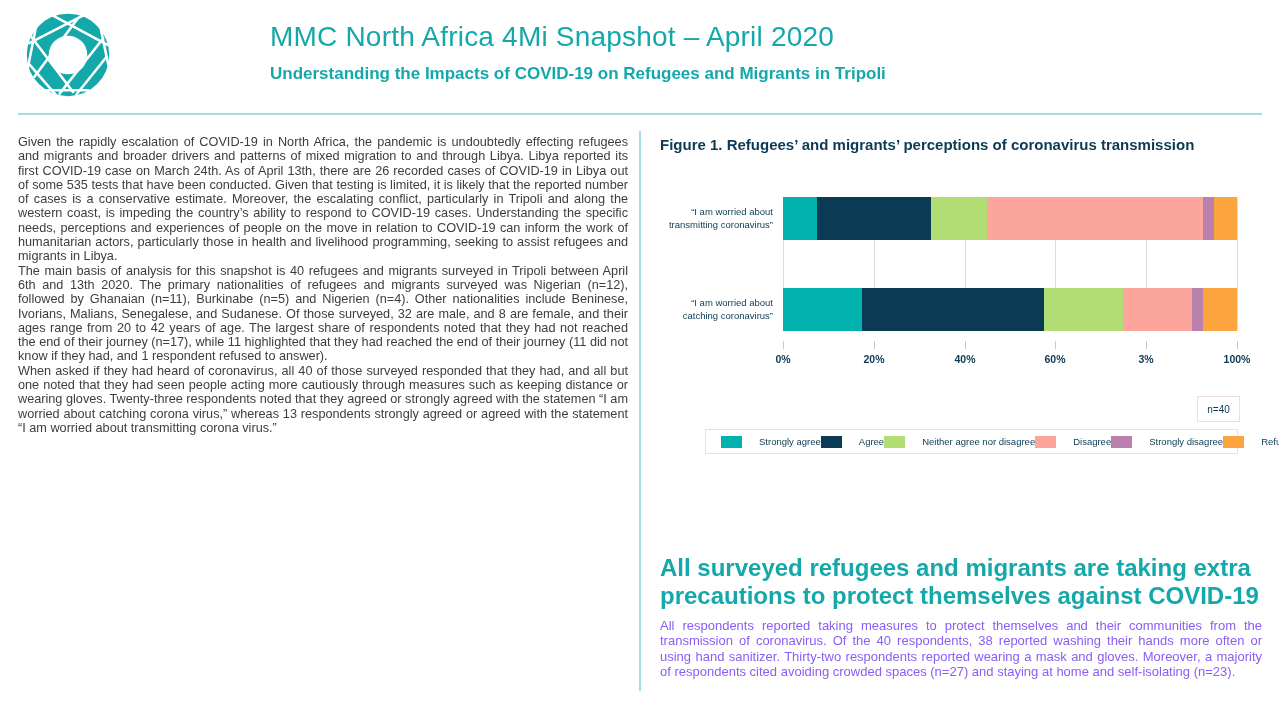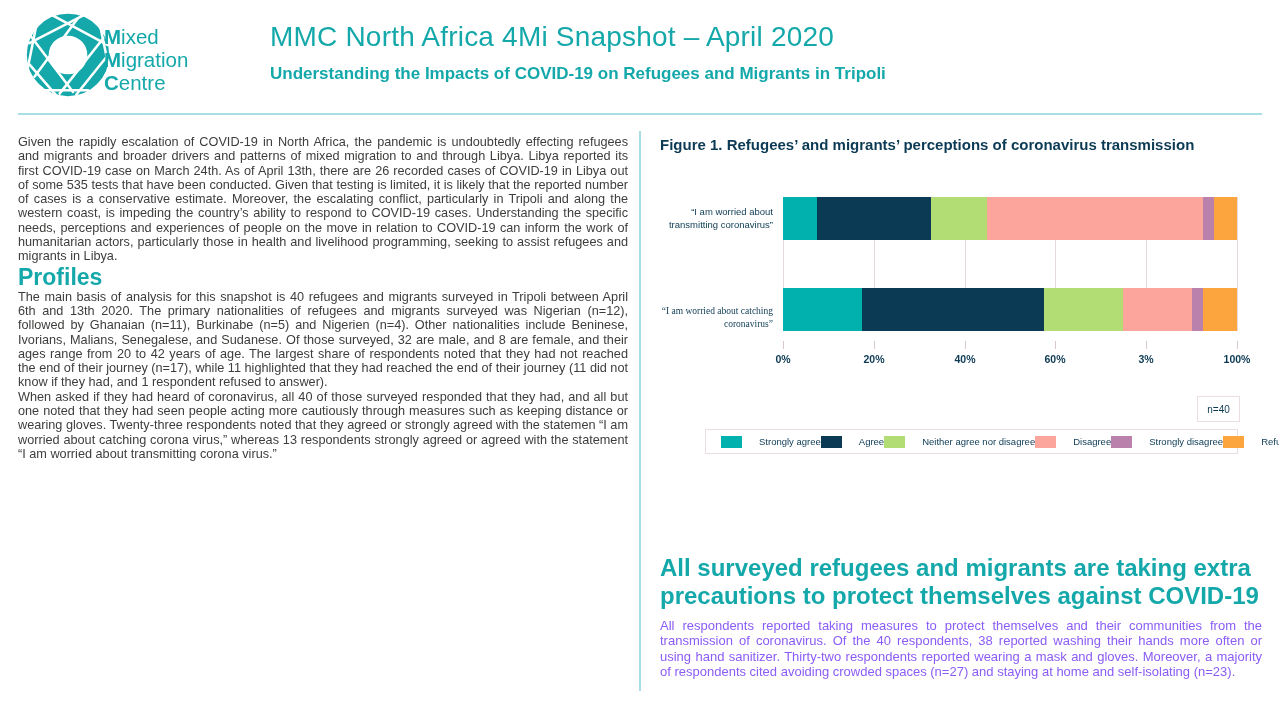--- a/index.html
+++ b/index.html
@@ -59,33 +59,27 @@
       <line x1="88" y1="14" x2="98" y2="62"></line>
       <line x1="96" y1="52" x2="60" y2="97"></line>
       <line x1="74" y1="92" x2="22" y2="92"></line>
       <line x1="36" y1="98" x2="3" y2="60"></line>
       <line x1="2" y1="66" x2="12" y2="16"></line>
       <line x1="10" y1="76" x2="62" y2="6"></line>
       <line x1="40" y1="96" x2="92" y2="30"></line>
       <line x1="6" y1="28" x2="56" y2="94"></line>
     </g>
   </svg>
-  <div class="logo-text">
-    <div><b>M</b><span>ixed</span></div>
-    <div><b>M</b><span>igration</span></div>
-    <div><b>C</b><span>entre</span></div>
-  </div>
   <div class="doc-title">MMC North Africa 4Mi Snapshot – April 2020</div>
   <div class="doc-subtitle">Understanding the Impacts of COVID-19 on Refugees and Migrants in Tripoli</div>
   <div class="top-rule"></div>
   <div class="v-divider"></div>
 
   <div class="left-col">
     <p class="body">Given the rapidly escalation of COVID-19 in North Africa, the pandemic is undoubtedly effecting refugees and migrants and broader drivers and patterns of mixed migration to and through Libya. Libya reported its first COVID-19 case on March 24th. As of April 13th, there are 26 recorded cases of COVID-19 in Libya out of some 535 tests that have been conducted. Given that testing is limited, it is likely that the reported number of cases is a conservative estimate. Moreover, the escalating conflict, particularly in Tripoli and along the western coast, is impeding the country’s ability to respond to COVID-19 cases. Understanding the specific needs, perceptions and experiences of people on the move in relation to COVID-19 can inform the work of humanitarian actors, particularly those in health and livelihood programming, seeking to assist refugees and migrants in Libya.</p>
-    <h2 class="teal h-profiles">Profiles</h2>
     <p class="body">The main basis of analysis for this snapshot is 40 refugees and migrants surveyed in Tripoli between April 6th and 13th 2020. The primary nationalities of refugees and migrants surveyed was Nigerian (n=12), followed by Ghanaian (n=11), Burkinabe (n=5) and Nigerien (n=4). Other nationalities include Beninese, Ivorians, Malians, Senegalese, and Sudanese. Of those surveyed, 32 are male, and 8 are female, and their ages range from 20 to 42 years of age. The largest share of respondents noted that they had not reached the end of their journey (n=17), while 11 highlighted that they had reached the end of their journey (11 did not know if they had, and 1 respondent refused to answer).</p>
     <p class="body">When asked if they had heard of coronavirus, all 40 of those surveyed responded that they had, and all but one noted that they had seen people acting more cautiously through measures such as keeping distance or wearing gloves. Twenty-three respondents noted that they agreed or strongly agreed with the statemen “I am worried about catching corona virus,” whereas 13 respondents strongly agreed or agreed with the statement “I am worried about transmitting corona virus.”</p>
   </div>
 
   <div class="right-col">
     <div class="figure-title">Figure 1. Refugees’ and migrants’ perceptions of coronavirus transmission</div>
 
     <div class="chart-wrap">
       <div class="plot" id="plot">
           <div class="gridline" style="left: 0px;"></div>
@@ -120,21 +114,21 @@
             <div class="seg" style="width: 17.5%; background: rgb(178, 221, 117);"></div>
             <div class="seg" style="width: 15%; background: rgb(252, 165, 156);"></div>
             <div class="seg" style="width: 2.5%; background: rgb(186, 129, 173);"></div>
             <div class="seg" style="width: 7.5%; background: rgb(252, 164, 62);"></div>
           </div>
         </div>
       <div id="cat-labels">
           <div class="cat-label-box" style="top: 37px;">
             <div class="cat-label">“I am worried about transmitting coronavirus”</div>
           </div>
-          <div class="cat-label-box" style="top: 136px; font-family: Liberation Serif, serif;">
+          <div class="cat-label-box" style="top: 128px;">
             <div class="cat-label">“I am worried about catching coronavirus”</div>
           </div>
         </div>
     </div>
 
     <div class="n-box">n=40</div>
 
     <div class="legend" id="legend">
         <div class="legend-item">
           <div class="swatch" style="background: rgb(0, 177, 173);"></div>

